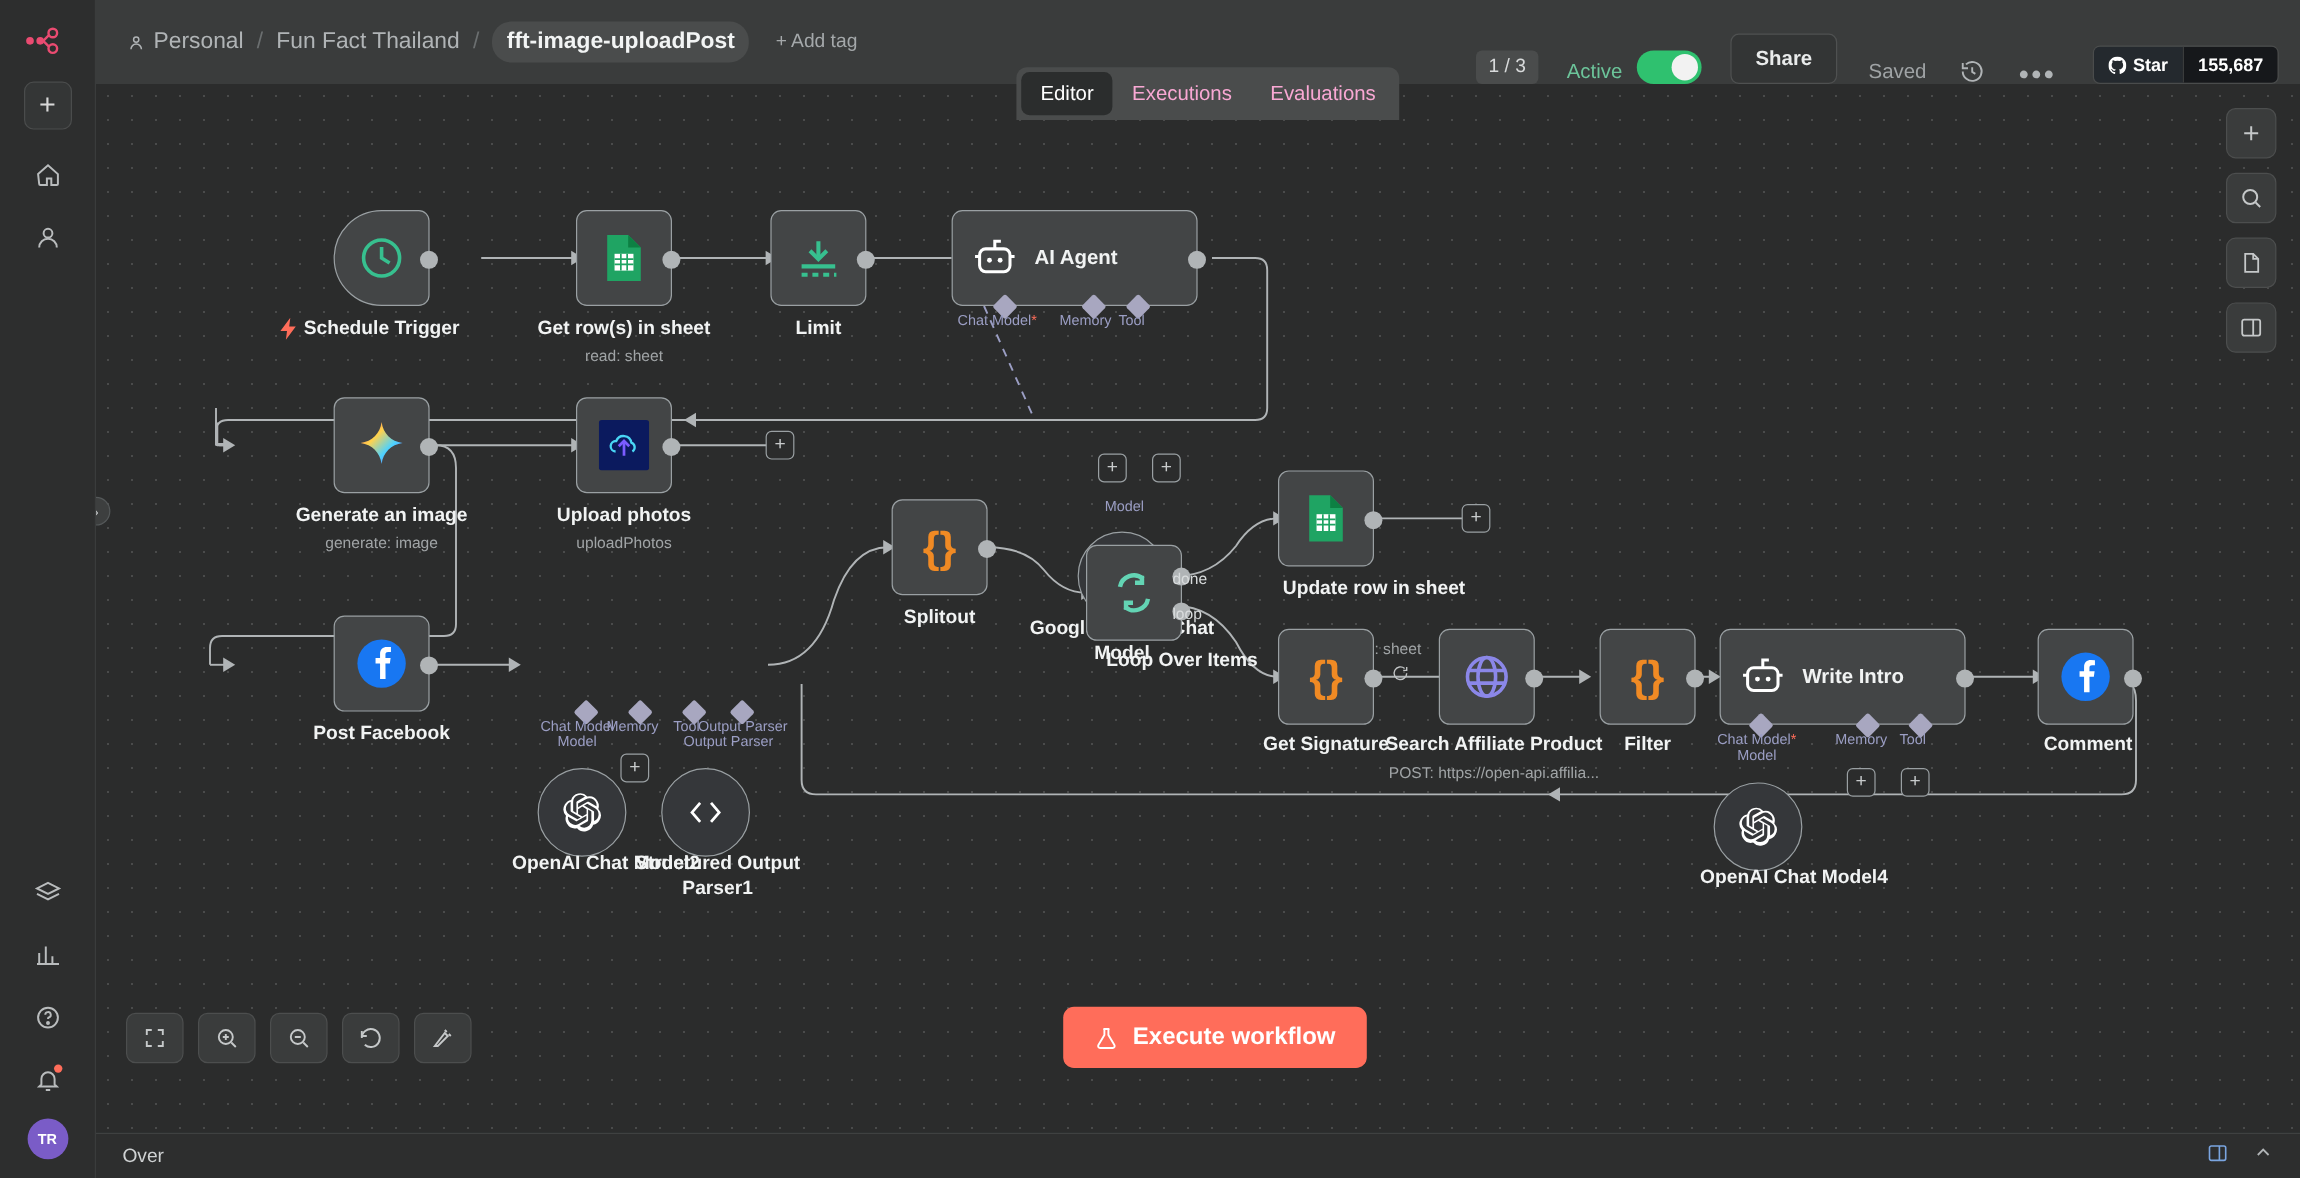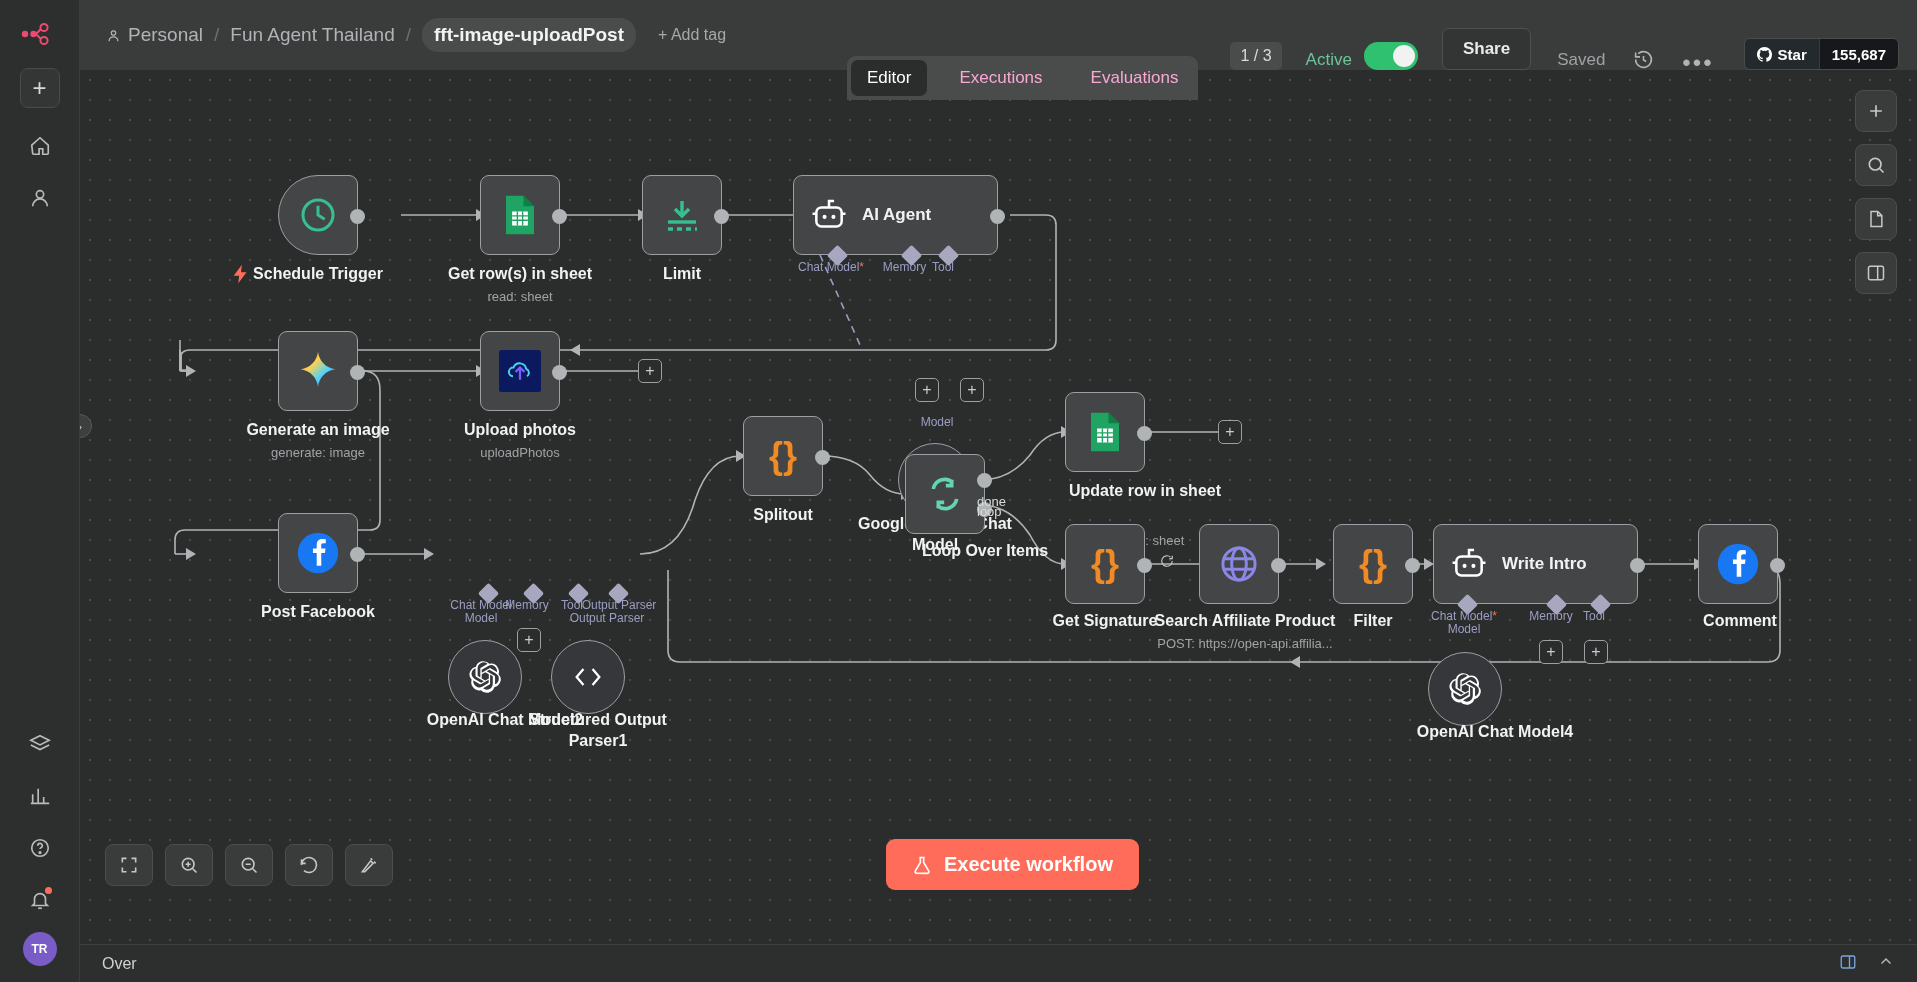--- a/index.html
+++ b/index.html
@@ -80,21 +80,21 @@
     display:flex;align-items:center; gap:6px; padding: 0 12px;
   }
   .gh-count {
     background:#16181b; color:#fff; font-size:15px; font-weight:bold;
     display:flex;align-items:center; padding: 0 12px; border-left:1px solid #3a3c3c;
   }
 
   
   #tabstrip {
     position: absolute; left: 847px; top: 56px; z-index: 31;
-    display: flex; align-items: flex-start; gap: 16px;
+    display: flex; align-items: flex-start; gap: 0px;
     background: #4a4c4c; border-radius: 9px 9px 0 0; padding: 4px 4px 4px 4px;
   }
   .tab { font-size: 17px; padding: 8px 16px; border-radius: 7px; color:#f9a8d4; }
   .tab.active { background: #2b2d2d; color: #ffffff; }
 
   
   #canvas {
     position: absolute; left: 80px; top: 70px; right: 0; bottom: 38px;
     background-color: #2b2c2c;
     background-image: radial-gradient(#4a4b4b 1px, transparent 1px);
@@ -230,21 +230,21 @@
 
 <div id="header">
   <span class="crumb">
     <svg width="15" height="15" viewBox="0 0 24 24" fill="none" stroke="currentColor" stroke-width="2">
       <circle cx="12" cy="8" r="3.5"></circle>
         <path d="M5 21c0-3.9 3.1-7 7-7s7 3.1 7 7"></path>
     </svg>
     <span>Personal</span>
   </span>
   <span class="crumb-sep">/</span>
-  <span class="crumb">Fun Agent Thailand</span>
+  <span class="crumb">Fun Fact Thailand</span>
   <span class="crumb-sep">/</span>
   <span class="crumb-current">fft-image-uploadPost</span>
   <span class="add-tag">+ Add tag</span>
 
   <div class="hdr-right">
     <span class="page-count">1 / 3</span>
     <span class="active-label">Active</span>
     <span class="toggle"></span>
     <span class="share-btn">Share</span>
     <span class="saved-txt">Saved</span>
@@ -494,21 +494,21 @@
   <div class="node sq" style="left:825px; top:384px;">
     <svg width="40" height="40" viewBox="0 0 24 24" fill="none" stroke="#63d4b4" stroke-width="2.2">
       <path d="M5 9a7 7 0 0 1 11.5-4"></path>
           <path d="M19 15a7 7 0 0 1-11.5 4"></path>
       <path d="M16 3.5V7h-3.5"></path>
           <path d="M8 20.5V17h3.5"></path>
     </svg>
     <span class="dot-out" style="right:-8px; top:18px;"></span>
     <span class="dot-out" style="right:-8px; top:47px;"></span>
   </div>
-  <div class="io-label" style="left:897px; top:405px;margin-top:19px;">done</div>
+  <div class="io-label" style="left:897px; top:405px;">done</div>
   <div class="io-label" style="left:897px; top:434px;">loop</div>
   <div class="node-title" style="left:780px; top:472px; width:250px;">Loop Over Items</div>
 
   <div class="node sq" style="left:198px; top:443px;">
     <svg width="44" height="44" viewBox="0 0 48 48">
       <circle cx="24" cy="24" r="22" fill="#1877f2"></circle>
       <path d="M27.5 24h4l.7-5h-4.7v-3.2c0-1.4.4-2.4 2.5-2.4h2.5V9a36 36 0 0 0-3.7-.2c-3.7 0-6.2 2.2-6.2 6.3V19h-4.1v5h4.1v14h5z" fill="#fff"></path>
     </svg>
     <span class="dot-out" style="right:-8px; top:33px;"></span>
   </div>

